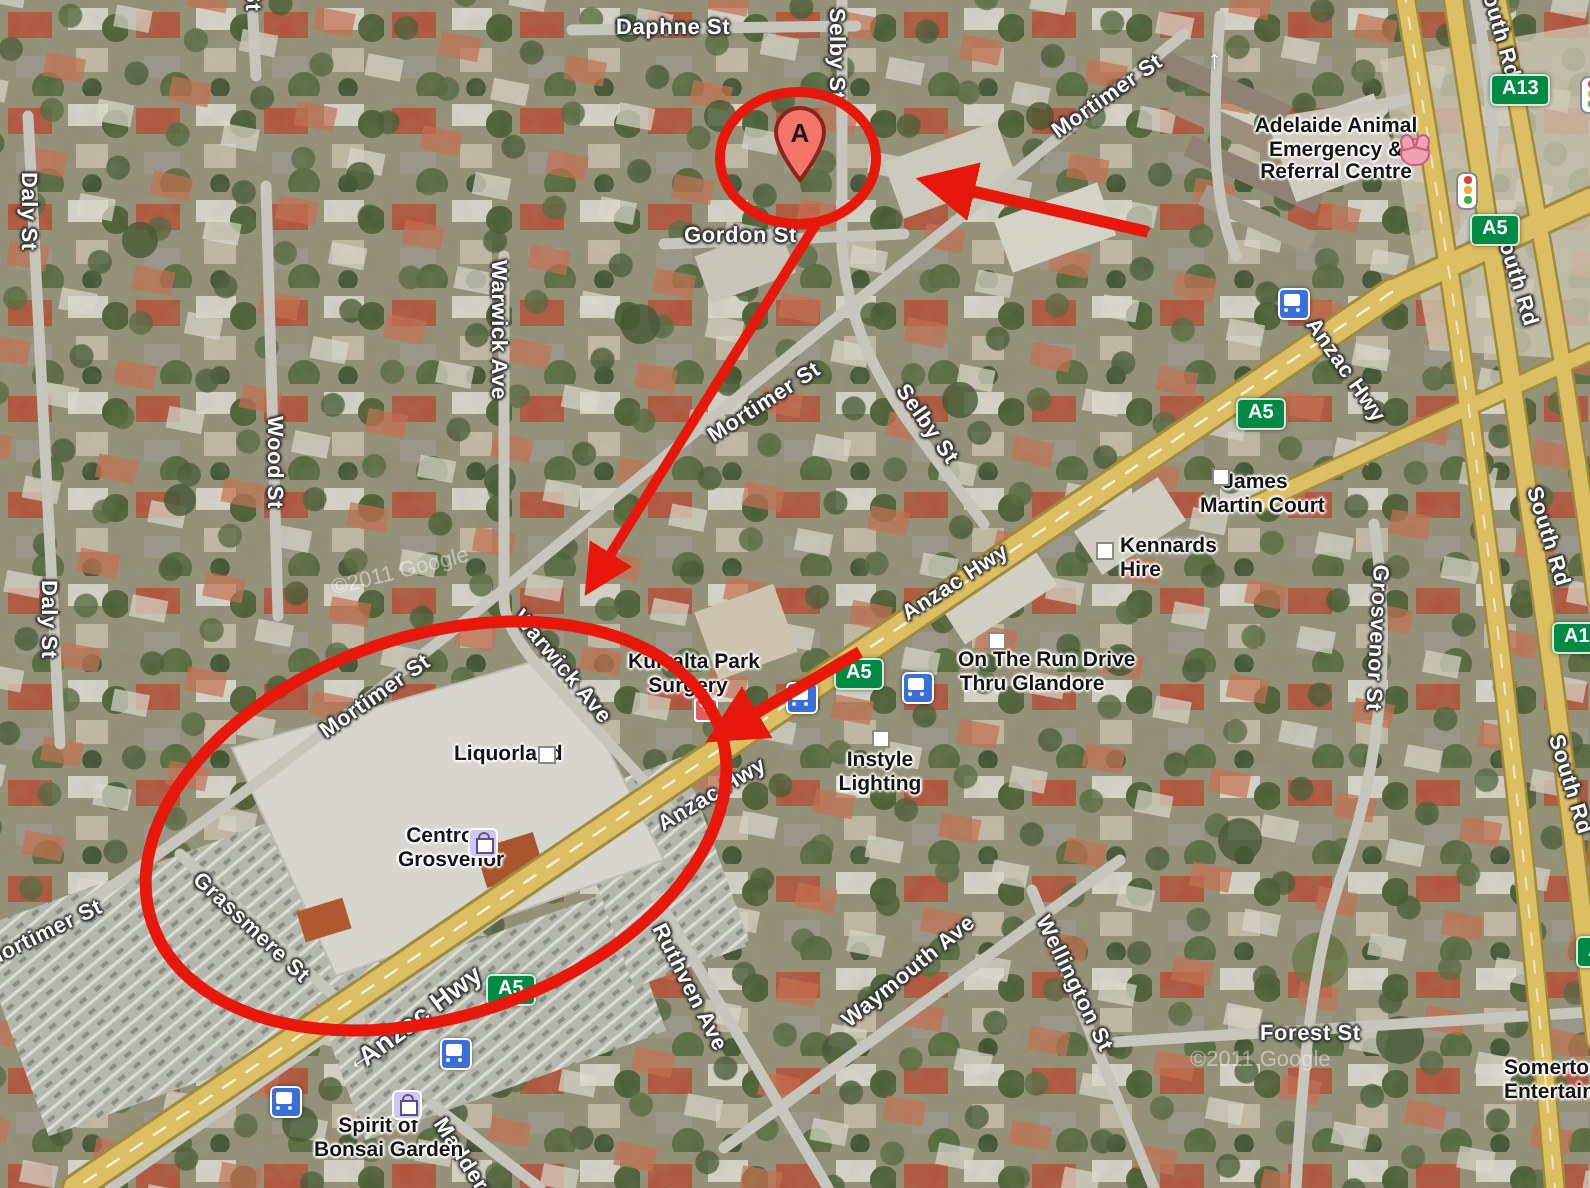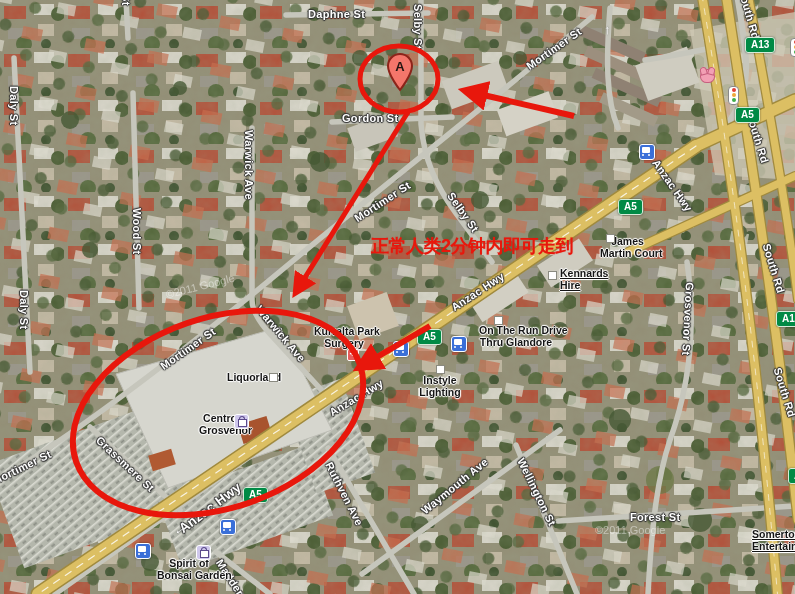--- a/index.html
+++ b/index.html
@@ -15,21 +15,21 @@
     text-shadow:-1px 0 1px #333,1px 0 1px #333,0 -1px 1px #333,0 1px 1px #333,0 0 2px #222;
   }
   .street.big{font-size:13.5px;}
   .vert{writing-mode:vertical-rl;}
   
   .poi{
     position:absolute;z-index:3;color:#141414;font:bold 10.5px "Liberation Sans",sans-serif;
     line-height:11.5px;white-space:nowrap;text-align:center;
     text-shadow:-1px 0 1px #fff,1px 0 1px #fff,0 -1px 1px #fff,0 1px 1px #fff,0 0 2px #fff;
   }
-  .poi.left{text-align:left;text-decoration:underline;}
+  .poi.left{text-align:left;}
   .poi span{display:block;}
   
   .shield{
     position:absolute;z-index:3;background:#008a45;color:#fff;
     font:bold 10px "Liberation Sans",sans-serif;padding:1px 5px 2px 5px;
     border-radius:3px;border:1px solid #d6ecd9;box-shadow:0 0 2px rgba(0,0,0,.5);
   }
   
   .busicon{position:absolute;z-index:3;width:14px;height:14px;background:#3a6fd8;
     border:1px solid #fff;border-radius:3px;box-shadow:0 0 2px rgba(0,0,0,.5);}
@@ -250,20 +250,25 @@
       <i class="g"></i>
     </div>
   <div class="tlight" style="left:790px;top:38px;">
       <i class="r"></i>
       <i class="y"></i>
       <i class="g"></i>
     </div>
   <div class="roadarrow" style="left:604px;top:22px;">↑</div>
   <div class="roadarrow" style="left:176px;top:524px;transform:rotate(-125deg);">↑</div>
 
+  <div class="poi" style="left:615px;top:58px;width:106px;">
+    <span>Adelaide Animal</span>
+    <span>Emergency &amp;</span>
+    <span>Referral Centre</span>
+  </div>
   <div class="pawicon" style="left:700px;top:69px;"></div>
 
   <div class="poi" style="left:600px;top:236px;width:55px;">
     <span>James</span>
     <span>Martin Court</span>
   </div>
   <div class="whitebox" style="left:606px;top:234px;"></div>
 
   <div class="poi left" style="left:560px;top:268px;">
     <span>Kennards</span>
@@ -331,15 +336,14 @@
         <path d="M0,0 L5,2.5 L0,5 z" fill="#e8170c"></path>
       </marker>
     </defs>
     <ellipse cx="399" cy="79" rx="39" ry="33" fill="none" stroke="#e8170c" stroke-width="5"></ellipse>
     <ellipse cx="218" cy="413" rx="150" ry="95" transform="rotate(-19 218 413)" fill="none" stroke="#e8170c" stroke-width="6"></ellipse>
     <path d="M408,112 L296,292" stroke="#e8170c" stroke-width="5" fill="none" marker-end="url(#ah)"></path>
     <path d="M574,116 L466,91" stroke="#e8170c" stroke-width="6" fill="none" marker-end="url(#ah)"></path>
     <path d="M430,326 L360,367" stroke="#e8170c" stroke-width="6" fill="none" marker-end="url(#ah)"></path>
   </svg>
 
-  <div class="redtext cn" style="left:371px;top:234px;">正常人类2分钟内即可走到</div>
 
 </div>
 
 </body></html>

